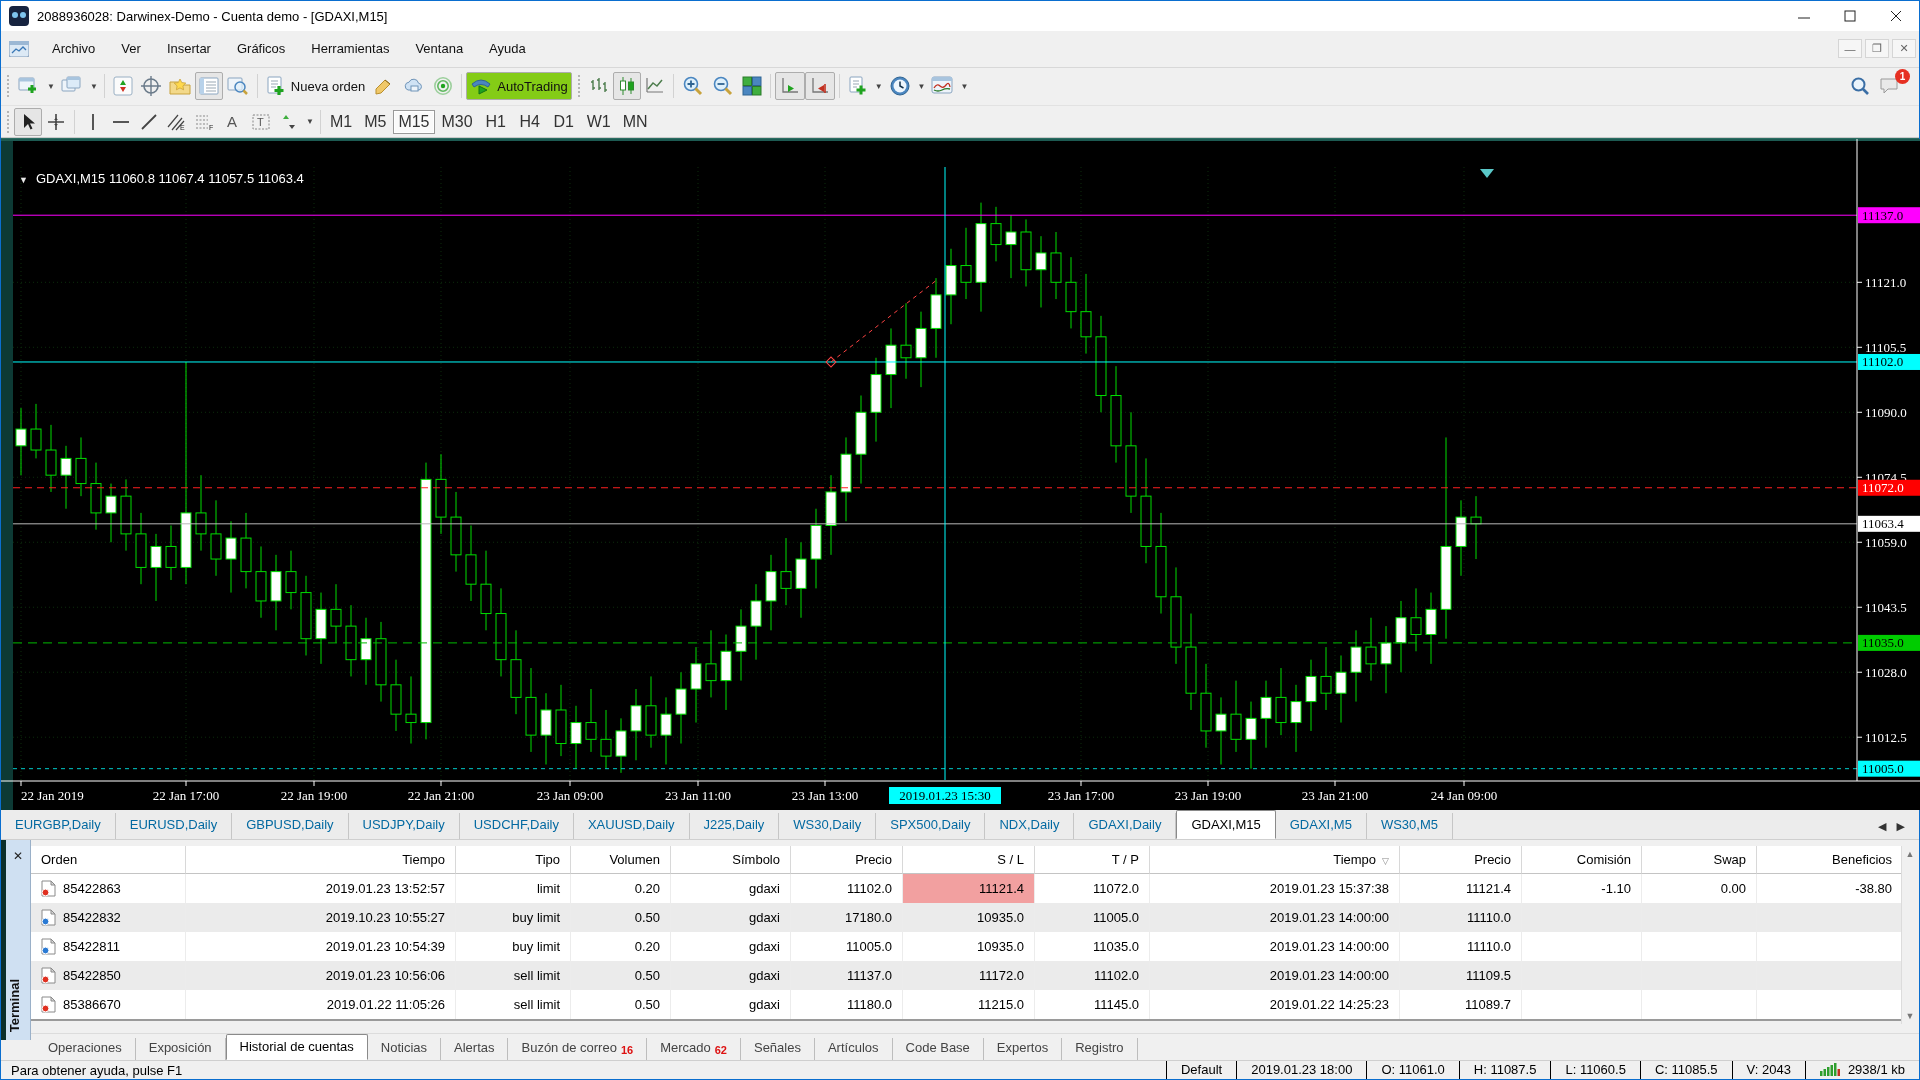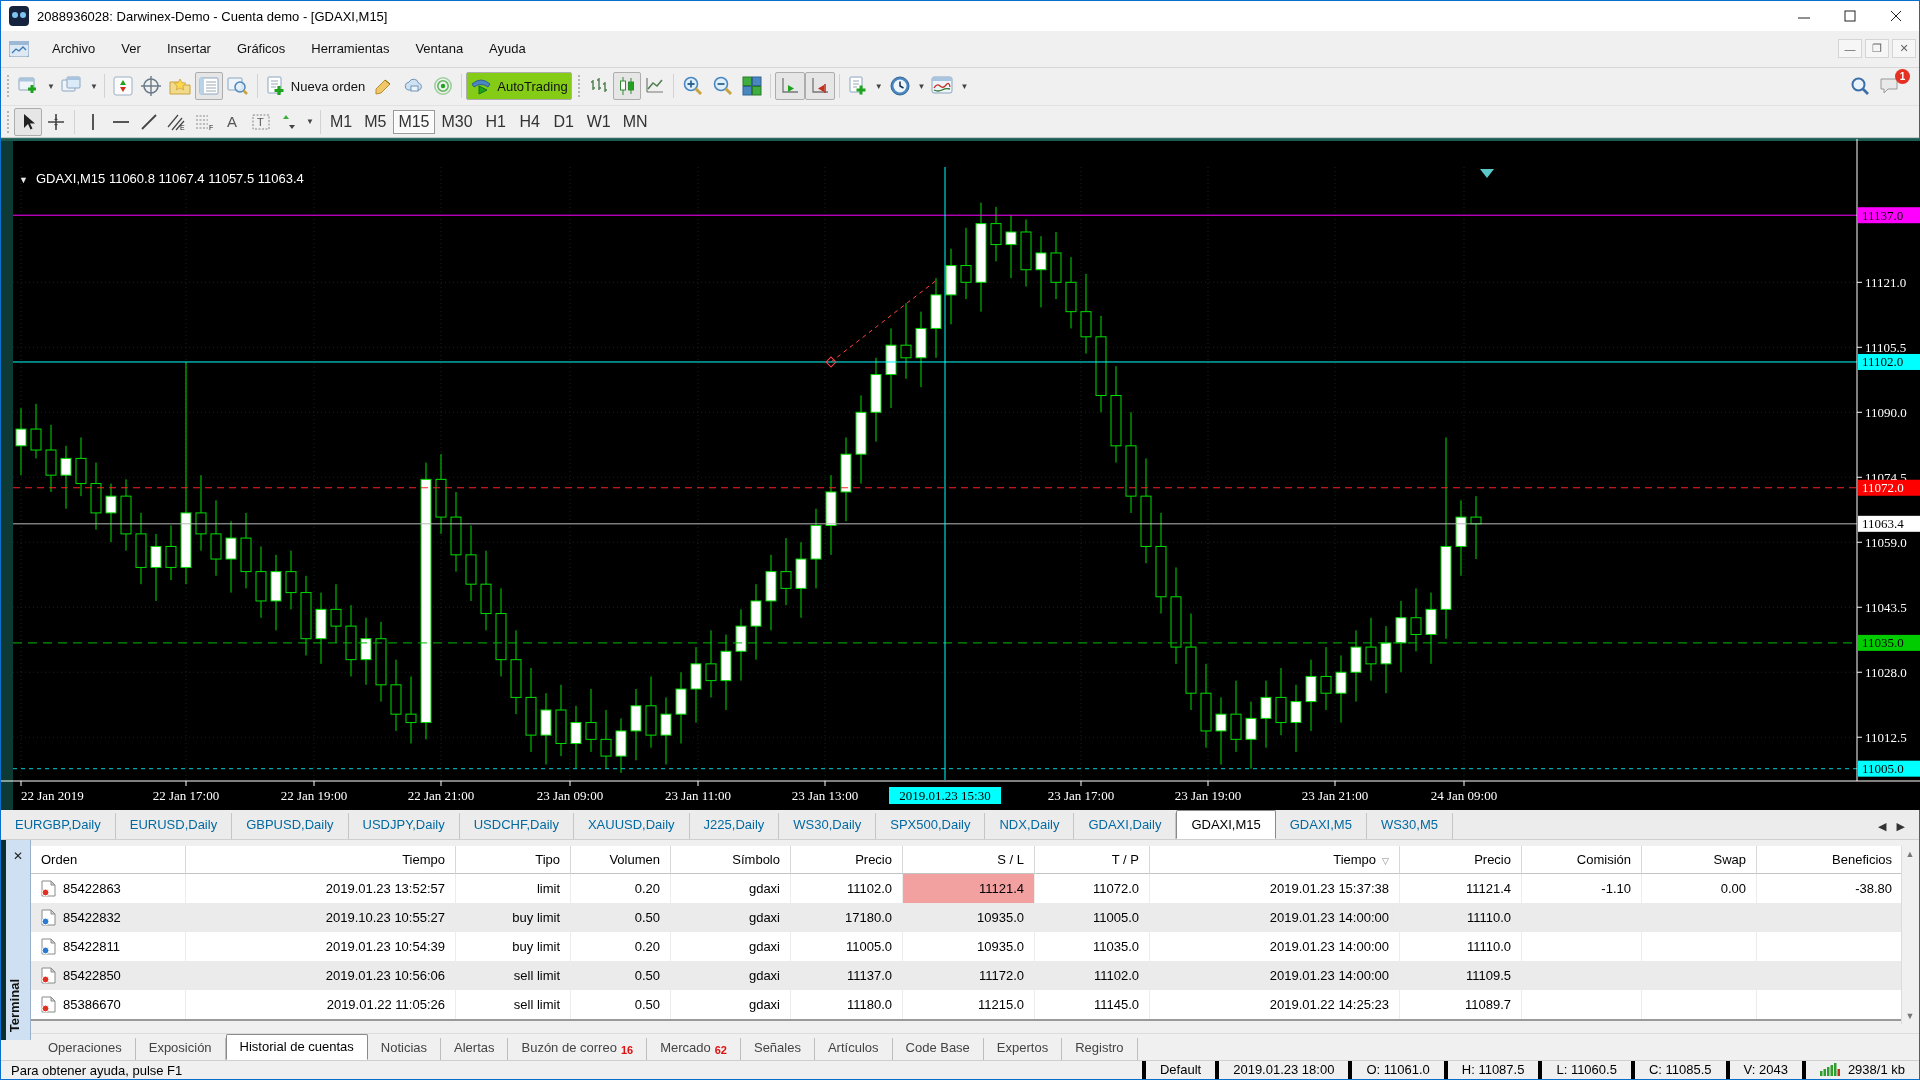--- a/index.html
+++ b/index.html
@@ -86,21 +86,21 @@
   
   .termtabs { height:28px; background:#f0f0f0; display:flex; align-items:flex-end; border-top:1px solid #dcdcdc; padding-left:34px; }
   .termtab { height:22px; line-height:20px; padding:0 13px; font-size:13px; color:#444; border-right:1px solid #bdbdbd; position:relative; white-space:nowrap;}
   .termtab.active { background:#fff; border:1px solid #8a8a8a; border-bottom-color:#fff; color:#000; height:26px; line-height:24px; border-radius:2px 2px 0 0; }
   .tbadge { color:#dd1111; font-weight:bold; font-size:11px; margin-left:4px; position:relative; top:2px; }
 
   
   .statusbar { height:20px; background:#f0f0f0; border-top:1px solid #cfcfcf; display:flex; font-size:13px; color:#000; overflow:hidden; }
   .statusbar .help { padding:2px 10px; flex:0 0 auto; }
   .statusbar .fill { flex:1; }
-  .seg { border-left:4px solid #000000; padding:2px 14px; white-space:nowrap; display:flex; align-items:center; gap:6px;}
+  .seg { border-left:1px solid #000000; padding:2px 14px; white-space:nowrap; display:flex; align-items:center; gap:6px;}
 
   svg { display:block; }
 </style>
 </head>
 <body>
 
 <div class="window">
 
   <div class="titlebar">
     <div class="app-icon">

